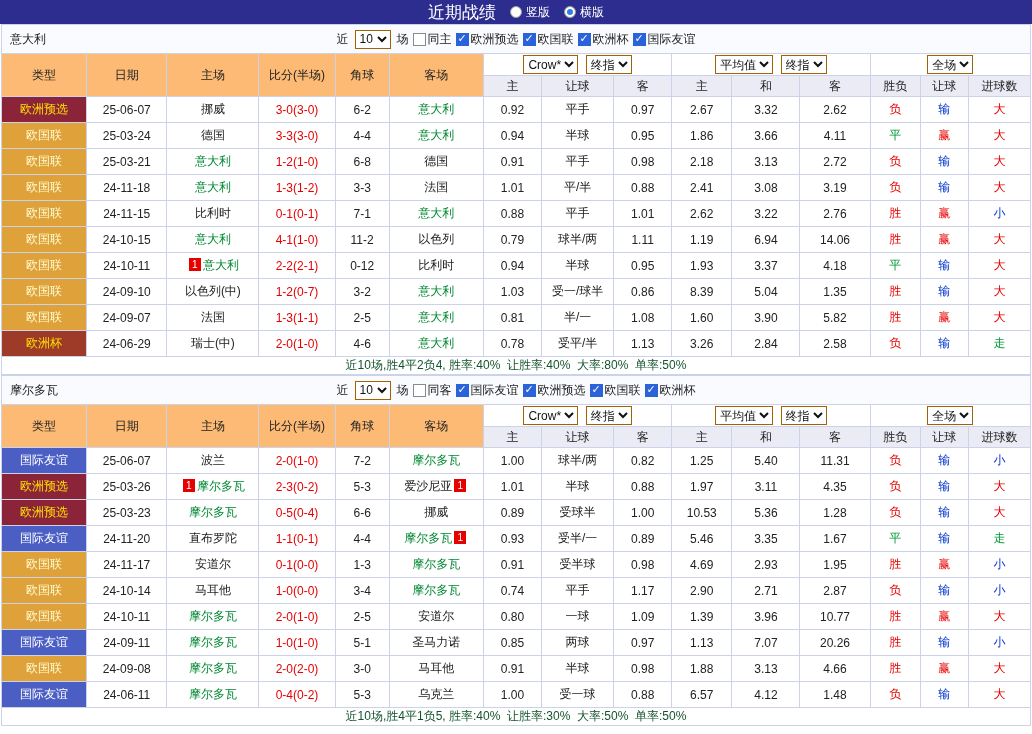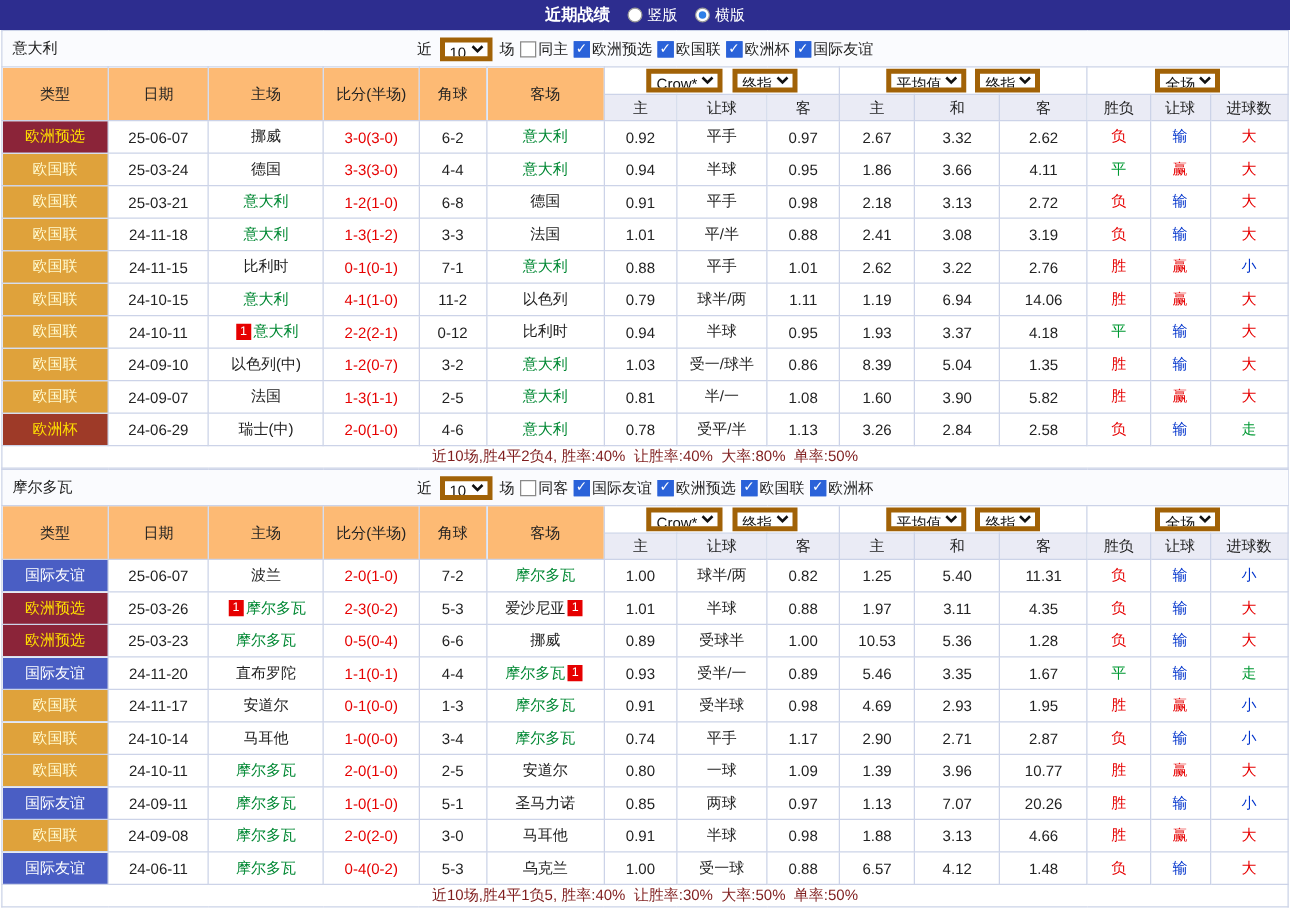--- a/index.html
+++ b/index.html
@@ -1,42 +1,42 @@
 <!DOCTYPE html>
 <html><head>
 <meta charset="utf-8">
 <style>
   *{margin:0;padding:0;box-sizing:border-box}
   html,body{width:1032px;background:#fff;font-family:"Liberation Sans","DejaVu Sans",sans-serif;font-size:12px;color:#222;overflow:hidden}
   body{height:734px}
 
   
   .topbar{height:24px;background:#2d2d8f;display:flex;align-items:center;justify-content:center;gap:14px}
-  .topbar-title{color:#fff;font-weight:bold;font-size:13px}
+  .topbar-title{color:#fff;font-weight:normal;font-size:17px}
   .radio{display:inline-flex;align-items:center;gap:4px;color:#fff;cursor:pointer}
   .radio input{position:absolute;opacity:0}
   .radio .dot{width:12px;height:12px;border-radius:50%;background:#fff;border:1px solid #9a9a9a;position:relative;display:inline-block}
   .radio input:checked + .dot::after{content:"";position:absolute;left:2px;top:2px;width:6px;height:6px;border-radius:50%;background:#2f7fe8}
 
   
   table.stats{border-collapse:collapse;table-layout:fixed;width:1030px;margin:0 1px;border:1px solid #9aa5c9}
   .stats th,.stats td{border:1px solid #ccd3e8;text-align:center;overflow:hidden;white-space:nowrap;font-weight:normal}
   .sec2{margin-top:2px}
 
   .team-row td{height:29px;background:#fafbfe;position:relative}
   .team-label{position:absolute;left:8px;top:50%;transform:translateY(-50%);color:#222}
   .filters{display:inline-flex;align-items:center;gap:4px;vertical-align:middle}
 
   .hrow1 th{height:22px;background:#fff}
   .hrow1 th.lbl{background:#fdba74}
   .hrow2 th{height:21px;background:#eaebf5}
   .stats tbody td{height:26px}
-  .summary td{height:18px;color:#7f1d1d;background:#fff;white-space:pre}
-
-  select.sel{font-family:inherit;font-size:12px;height:19px;border:4px solid #a16207;background:#fff;margin:0 2px;color:#111}
+  .summary td{height:18px;color:#14532d;background:#fff;white-space:pre}
+
+  select.sel{font-family:inherit;font-size:12px;height:19px;border:1px solid #a16207;background:#fff;margin:0 2px;color:#111}
 
   .cb{display:inline-flex;align-items:center;gap:2px;cursor:pointer;color:#222}
   .cb input{position:absolute;opacity:0}
   .cb .box{width:13px;height:13px;border:1px solid #8a8a8a;background:#fff;display:inline-block;position:relative}
   .cb input:checked + .box{background:#2a62d9;border-color:#2a62d9}
   .cb input:checked + .box::after{content:"\2713";position:absolute;left:1px;top:-2px;color:#fff;font-size:11px;font-weight:bold}
 
   
   td.t-ps{background:#8b2439;color:#ffe100}
   td.t-nl{background:#dfa23b;color:#fffbd0}

